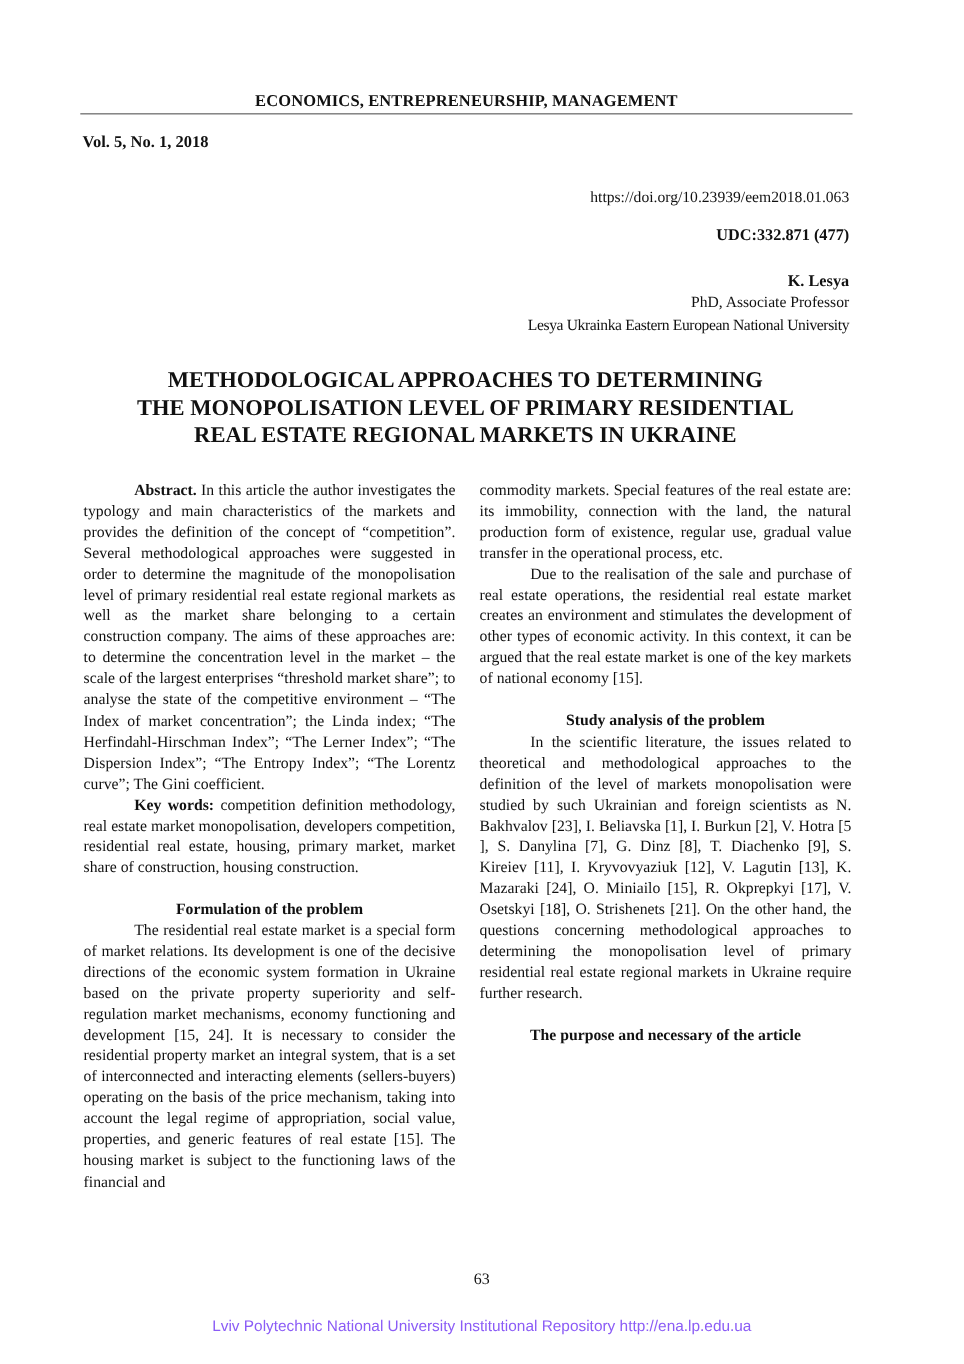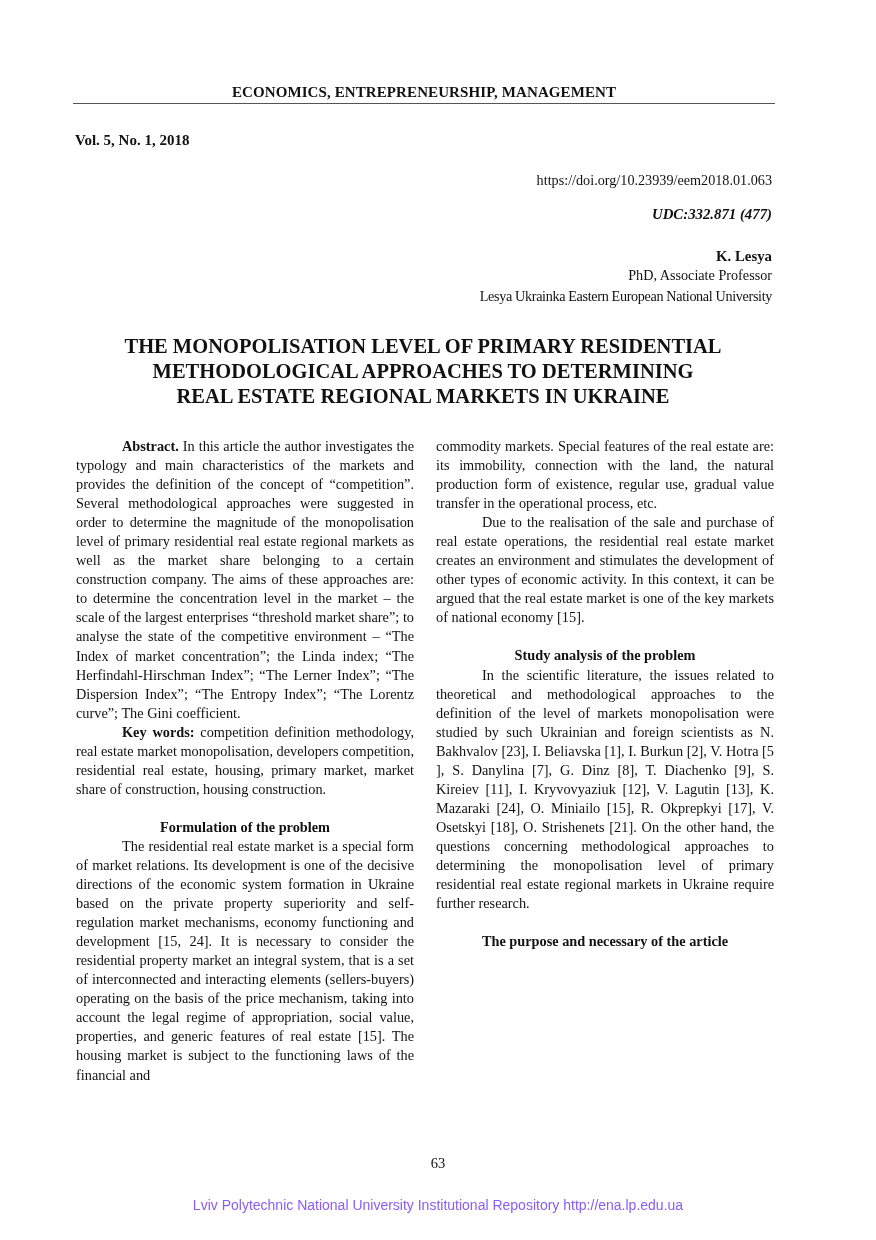--- a/index.html
+++ b/index.html
@@ -1,24 +1,24 @@
 <!DOCTYPE html>
 <html><head>
   <meta charset="utf-8">
   <style>
     html, body { margin: 0; padding: 0; background: #ffffff; }
     body { width: 876px; height: 1240px; position: relative; overflow: hidden;
            font-family: "Liberation Serif", "DejaVu Serif", serif; color: #111; }
     .journal-header { position: absolute; left: 73px; top: 84px; width: 702px; text-align: center;
            font-weight: bold; font-size: 15px; letter-spacing: 0.1px; }
     .header-rule { position: absolute; left: 73px; top: 103px; width: 702px; height: 0; border-top: 1.3px solid #555; }
-    .volume { position: absolute; left: 75px; top: 132px; font-weight: bold; font-size: 15px; text-align: right; }
+    .volume { position: absolute; left: 75px; top: 122px; font-weight: bold; font-size: 15px; text-align: right; }
     .right-block { position: absolute; right: 104px; text-align: right; font-size: 14.2px; }
     .doi { top: 172px; }
-    .udc { top: 206px; font-weight: bold; font-size: 14.8px; font-style: italic; }
+    .udc { top: 206px; font-weight: bold; font-size: 14.8px; }
     .author { top: 248px; font-weight: bold; font-size: 14.8px; }
     .author-title { top: 267px; }
     .author-affil { top: 288px; letter-spacing: -0.35px; }
     .article-title { position: absolute; left: 100px; top: 334px; width: 646px; text-align: center;
            font-weight: bold; font-size: 20.5px; line-height: 25px; }
     .col { position: absolute; top: 437px; width: 338px; font-size: 14.3px; line-height: 19.05px;
            text-align: justify; }
     .col-left { left: 76px; }
     .col-right { left: 436px; }
     .col p { margin: 0; }
@@ -37,22 +37,22 @@
 <div class="header-rule"></div>
 <div class="volume">Vol. 5, No. 1, 2018</div>
 
 <div class="right-block doi">https://doi.org/10.23939/eem2018.01.063</div>
 <div class="right-block udc">UDC:332.871 (477)</div>
 <div class="right-block author">K. Lesya</div>
 <div class="right-block author-title">PhD, Associate Professor</div>
 <div class="right-block author-affil">Lesya Ukrainka Eastern European National University</div>
 
 <div class="article-title">
+  <div>METHODOLOGICAL APPROACHES TO DETERMINING</div>
   <div>THE MONOPOLISATION LEVEL OF PRIMARY RESIDENTIAL</div>
-  <div>METHODOLOGICAL APPROACHES TO DETERMINING</div>
   <div>REAL ESTATE REGIONAL MARKETS IN UKRAINE</div>
 </div>
 
 <div class="col col-left">
   <p class="indent"><b>Abstract.</b><span> In this article the author investigates the typology and main characteristics of the markets and provides the definition of the concept of “competition”. Several methodological approaches were suggested in order to determine the magnitude of the monopolisation level of primary residential real estate regional markets as well as the market share belonging to a certain construction company. The aims of these approaches are: to determine the concentration level in the market – the scale of the largest enterprises “threshold market share”; to analyse the state of the competitive environment – “The Index of market concentration”; the Linda index; “The Herfindahl-Hirschman Index”; “The Lerner Index”; “The Dispersion Index”; “The Entropy Index”; “The Lorentz curve”; The Gini coefficient.</span></p>
   <p class="indent"><b>Key words:</b><span> competition definition methodology, real estate market monopolisation, developers competition, residential real estate, housing, primary market, market share of construction, housing construction.</span></p>
   <div class="sp"></div>
   <p class="sec-head">Formulation of the problem</p>
   <p class="indent">The residential real estate market is a special form of market relations. Its development is one of the decisive directions of the economic system formation in Ukraine based on the private property superiority and self-regulation market mechanisms, economy functioning and development [15, 24]. It is necessary to consider the residential property market an integral system, that is a set of interconnected and interacting elements (sellers-buyers) operating on the basis of the price mechanism, taking into account the legal regime of appropriation, social value, properties, and generic features of real estate [15]. The housing market is subject to the functioning laws of the financial and</p>
 </div>

